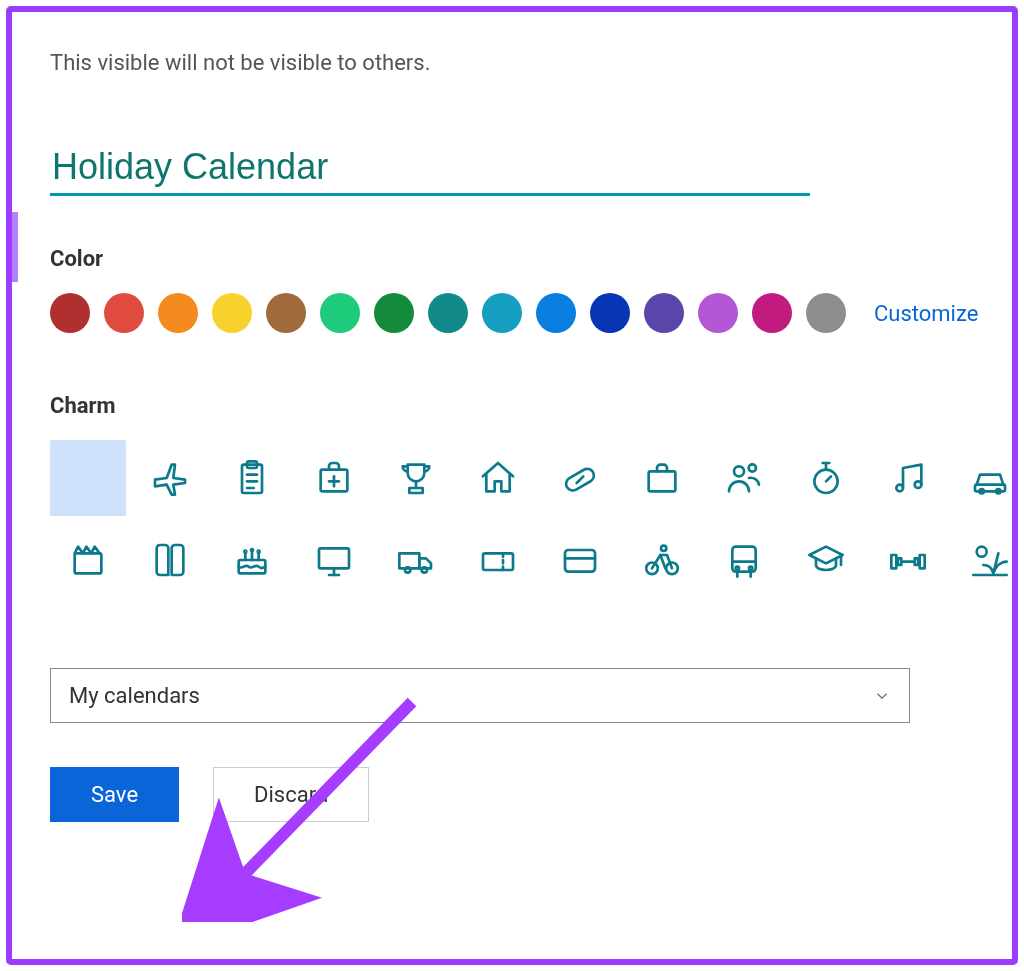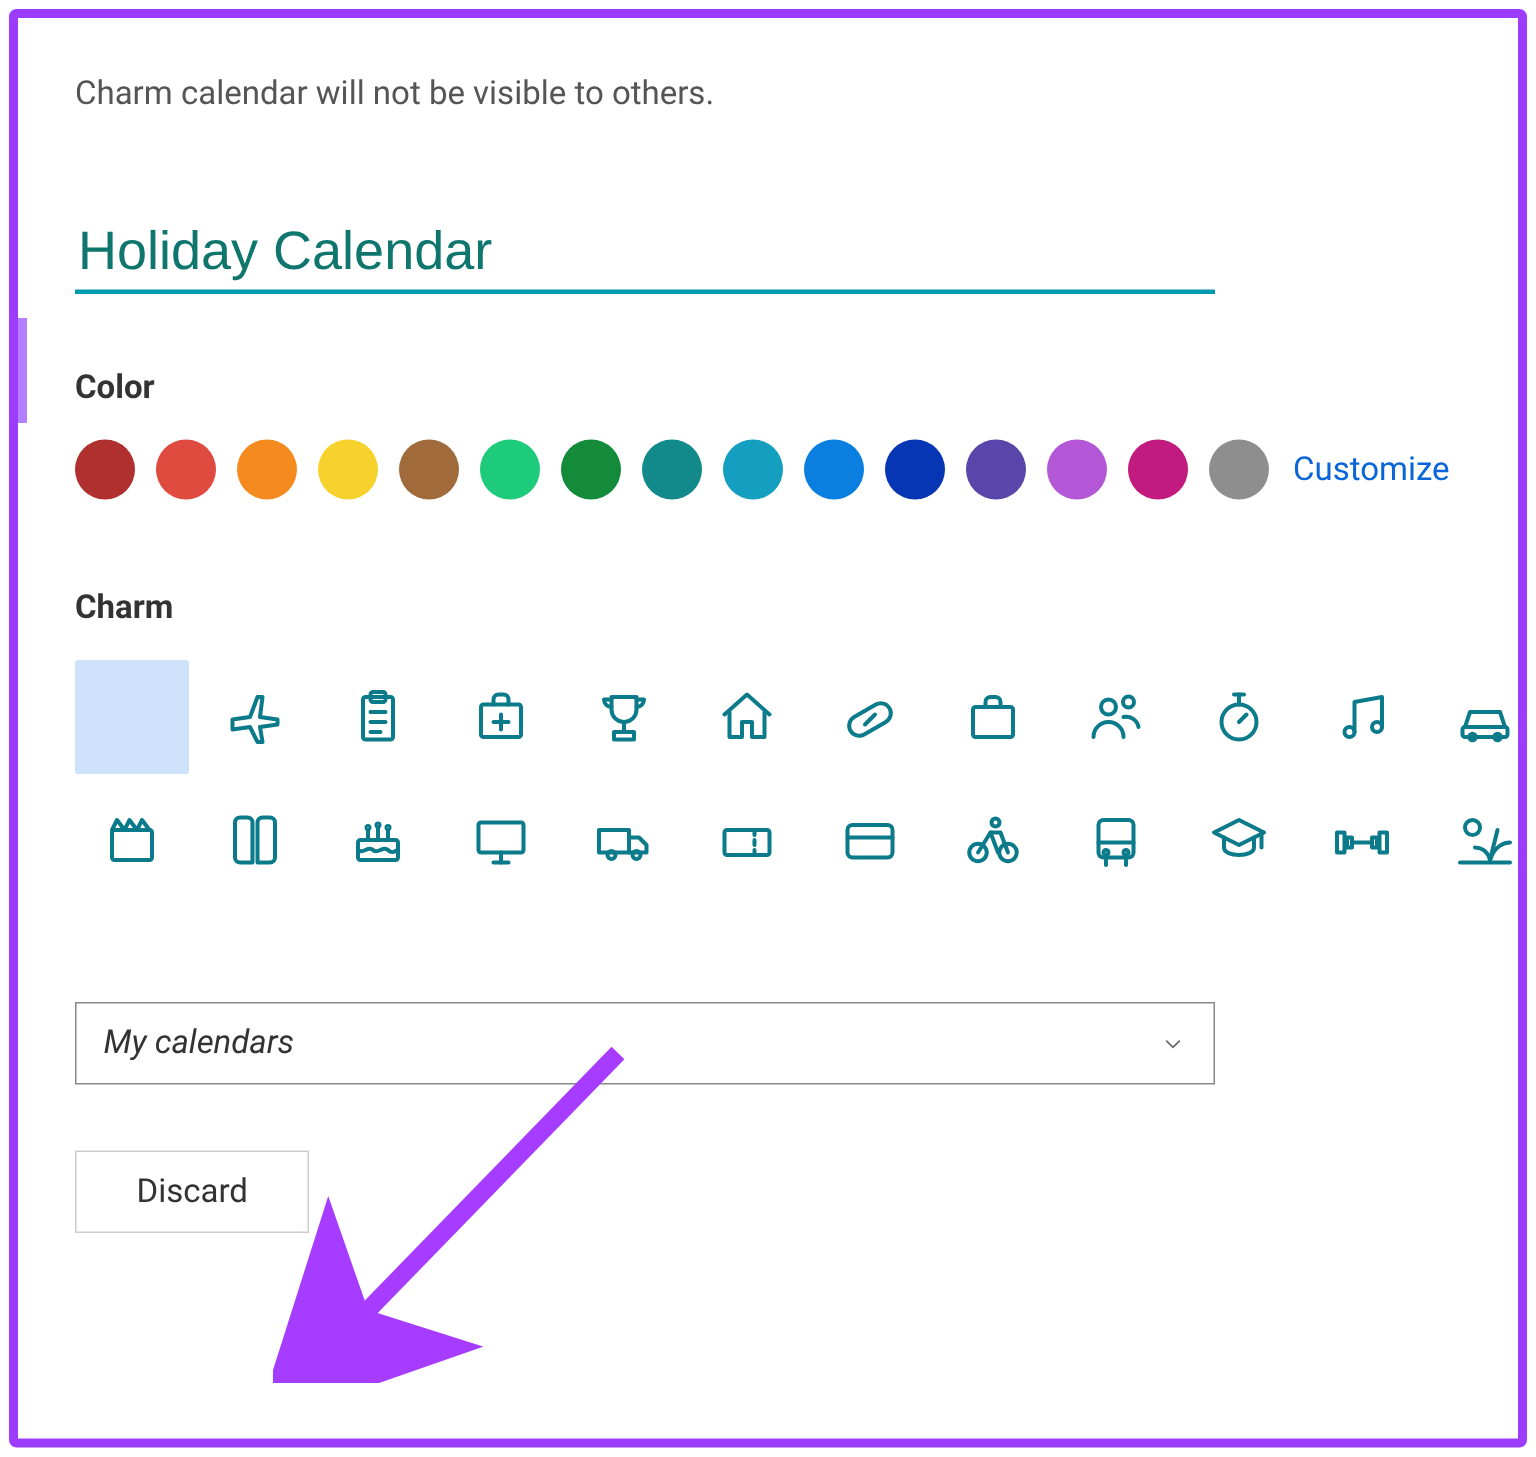--- a/index.html
+++ b/index.html
@@ -62,21 +62,21 @@
   .swatch {
     width: 40px;
     height: 40px;
     border-radius: 50%;
     cursor: pointer;
     flex-shrink: 0;
   }
   .customize-link {
     color: #0a66d8;
     font-size: 22px;
-    margin-left: 2px;
+    margin-left: 14px;
     cursor: pointer;
   }
   .charm-grid {
     display: grid;
     grid-template-columns: repeat(12, 76px);
     grid-auto-rows: 76px;
     gap: 6px 6px;
     margin-bottom: 70px;
   }
   .charm {
@@ -93,23 +93,22 @@
     width: 40px;
     height: 40px;
     stroke: #0b7a8a;
     fill: none;
     stroke-width: 1.6;
     stroke-linecap: round;
     stroke-linejoin: round;
   }
   .select-wrap {
     position: relative;
-    width: 760px;
+    width: 860px;
     margin-bottom: 44px;
-    font-style: italic;
   }
   .select-box {
     width: 100%;
     border: 1px solid #888;
     padding: 14px 18px;
     font-size: 22px;
     color: #333;
     background: #fff;
     display: flex;
     align-items: center;
@@ -148,21 +147,21 @@
     position: absolute;
     pointer-events: none;
   }
 </style>
 </head>
 <body>
 
 <div class="frame">
   <div class="side-accent"></div>
 
-  <div class="info-text">Charm calendar will not be visible to others.</div>
+  <div class="info-text">This visible will not be visible to others.</div>
 
   <div class="name-input-wrap">
     <input class="name-input" type="text" value="Holiday Calendar" style="">
   </div>
 
   <div class="section-label">Color</div>
   <div class="color-row" id="color-row">
 
     <div class="swatch" style="background: rgb(176, 48, 48);"></div>
       <div class="swatch" style="background: rgb(224, 75, 63);"></div>
@@ -368,20 +367,21 @@
   <div class="select-wrap">
     <div class="select-box">
       <span>My calendars</span>
       <svg class="chev" viewBox="0 0 24 24">
           <polyline points="6 9 12 15 18 9"></polyline>
         </svg>
     </div>
   </div>
 
   <div class="button-row">
+    <button class="btn btn-primary">Save</button>
     <button class="btn btn-secondary">Discard</button>
   </div>
 
   <svg class="arrow-overlay" width="260" height="230" style="left:170px; top:680px;" viewBox="0 0 260 230">
     <defs>
       <marker id="ah" markerWidth="14" markerHeight="14" refX="4" refY="6" orient="auto">
         <path d="M0,0 L12,6 L0,12 L3,6 Z" fill="#a63cff"></path>
       </marker>
     </defs>
     <line x1="230" y1="10" x2="55" y2="190" stroke="#a63cff" stroke-width="12" marker-end="url(#ah)"></line>

